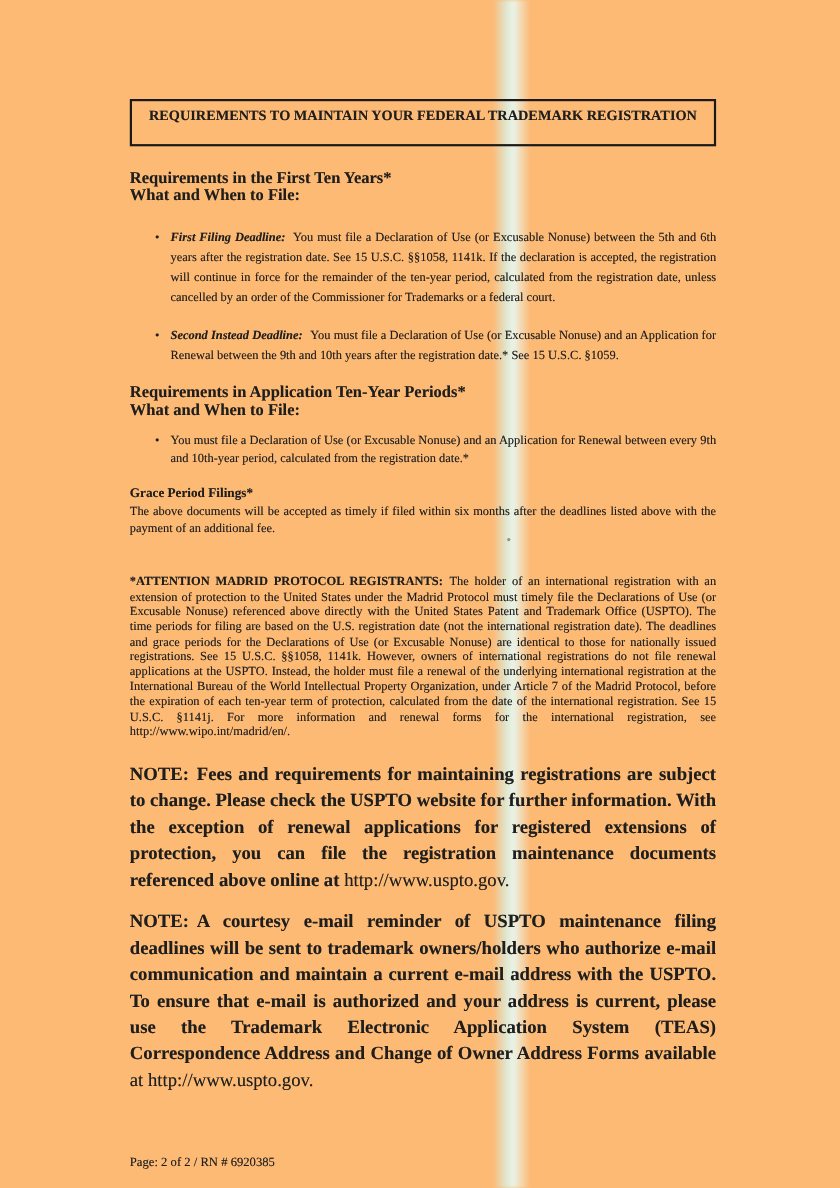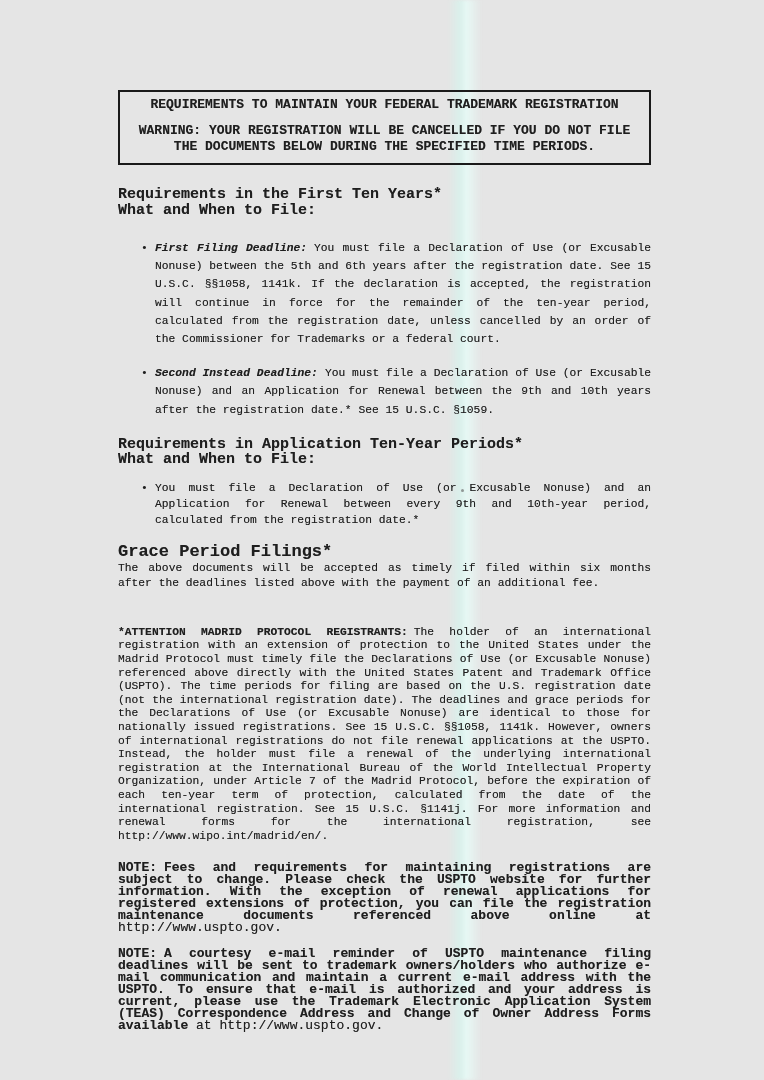--- a/index.html
+++ b/index.html
@@ -1,22 +1,22 @@
 <!DOCTYPE html>
 <html><head>
 <meta charset="utf-8">
 <style>
   html, body { margin: 0; padding: 0; background: #ffffff; }
   .page {
     position: relative;
     width: 764px;
     height: 1080px;
-    background: #e5e5e5;
+    background: #fdba74;
     overflow: hidden;
-    font-family: Liberation Mono, monospace;
+    font-family: Liberation Serif, serif;
     color: #1e1e1e;
     text-shadow: 0 0 0.4px rgba(20,20,20,0.45);
   }
   .scan-stripe {
     position: absolute;
     left: 448px; top: 0;
     width: 34px; height: 100%;
     background: linear-gradient(90deg, rgba(222,245,240,0) 0%, rgba(213,243,236,0.75) 35%, rgba(231,250,246,0.9) 55%, rgba(222,245,240,0) 100%);
     filter: blur(1.5px);
     pointer-events: none;
@@ -67,52 +67,51 @@
     line-height: 18.2px;
   }
   .bullet.b1 { margin-top: 21px; }
   .bullet.b2 { margin-top: 16px; }
   .bullet.b3 { margin-top: 12px; }
   .bullet.b3 .mark, .bullet.b3 .btxt { line-height: 16px; }
   .lead-bi { font-weight: bold; font-style: italic; margin-right: 7px; }
   .grace-heading {
     margin-top: 16px;
     font-weight: bold;
-    font-size: 17px;
+    font-size: 12px;
     line-height: 15px;
   }
   .para {
     text-align: justify;
     font-size: 11.3px;
   }
   .grace-text { margin-top: 2px; line-height: 15.5px; }
   .madrid { margin-top: 34px; line-height: 13.6px; }
   .madrid .lead-b { font-weight: bold; margin-right: 6px; }
-  .note { margin-top: 19px; font-weight: bold; font-size: 13px; line-height: 12px; }
+  .note { margin-top: 19px; font-weight: bold; font-size: 17px; line-height: 24px; }
   .note.second { margin-top: 14px; }
   .note .lead-b { margin-right: 7px; }
   .note .url, .madrid .url { font-weight: normal; }
   .footer {
     margin-top: 57px;
     text-align: left;
     font-size: 11.5px;
   }
 </style>
 </head>
 <body>
 
 <div class="page">
   <div class="scan-stripe"></div>
   <div class="artifact-dot"></div>
 
   <div class="content">
 
     <div class="header-box">
       <div class="hb-title">REQUIREMENTS TO MAINTAIN YOUR FEDERAL TRADEMARK REGISTRATION</div>
-      <div class="hb-warning">WARNING: YOUR REGISTRATION WILL BE CANCELLED IF YOU DO NOT FILE THE DOCUMENTS BELOW DURING THE SPECIFIED TIME PERIODS.</div>
     </div>
 
     <div class="sec-heading first">
       <div>Requirements in the First Ten  Years*</div>
       <div>What and When to File:</div>
     </div>
 
     <div class="bullet b1">
       <div class="mark">•</div>
       <div class="btxt">

